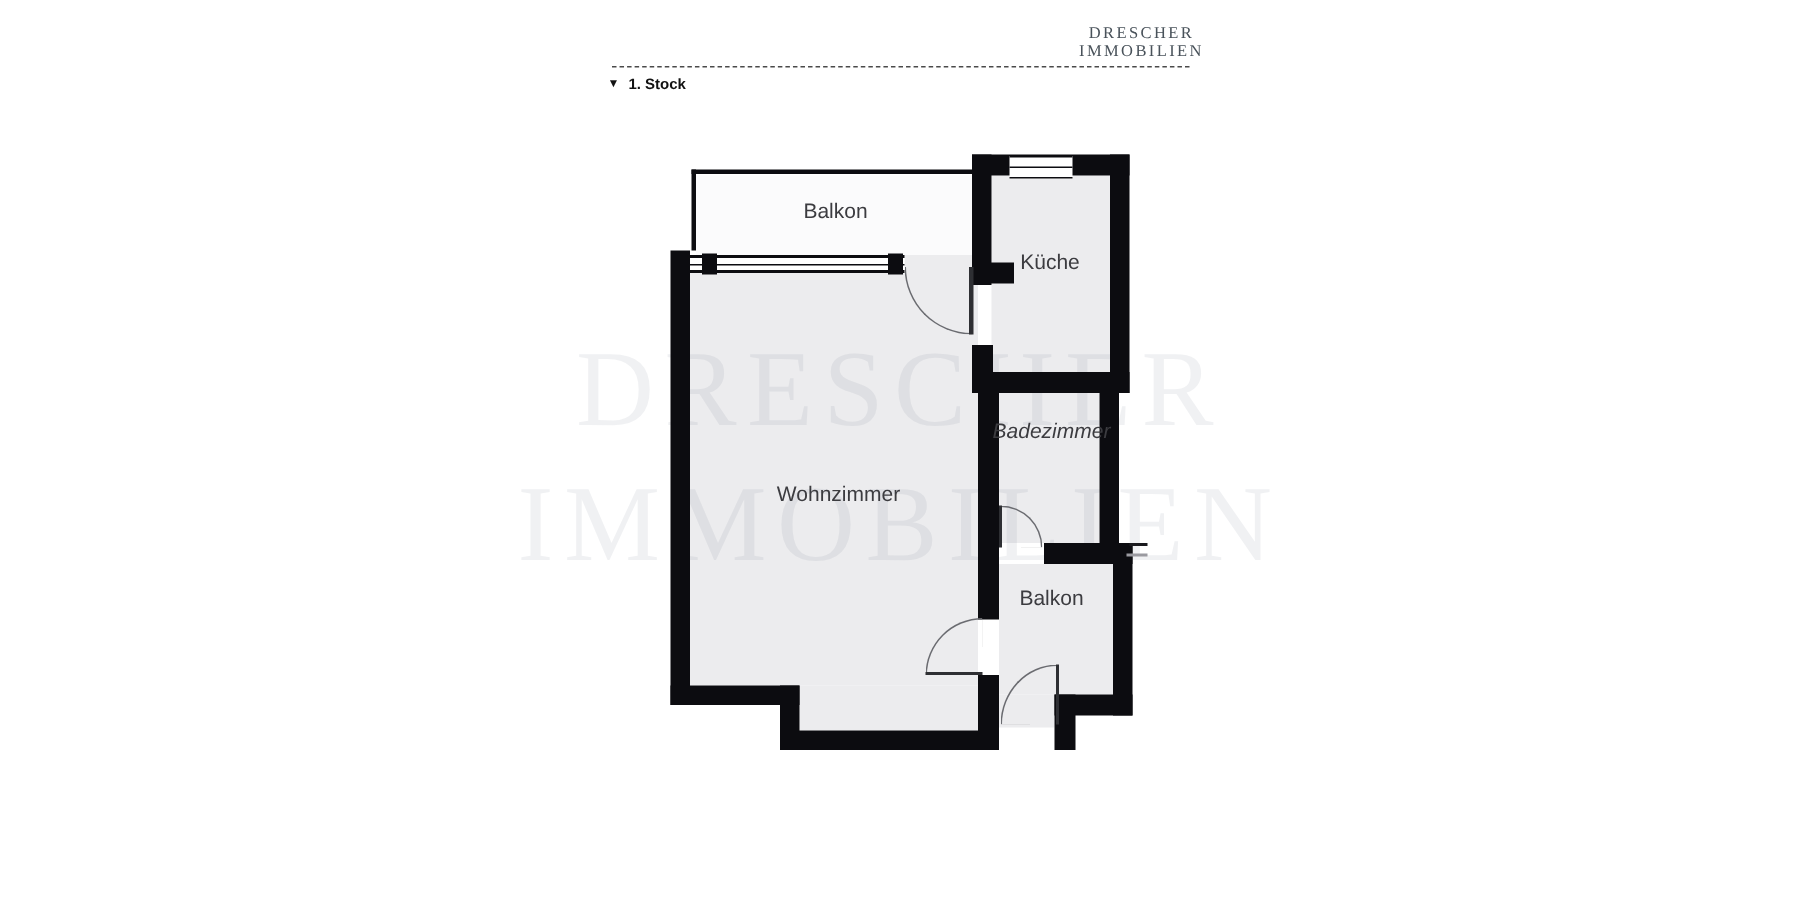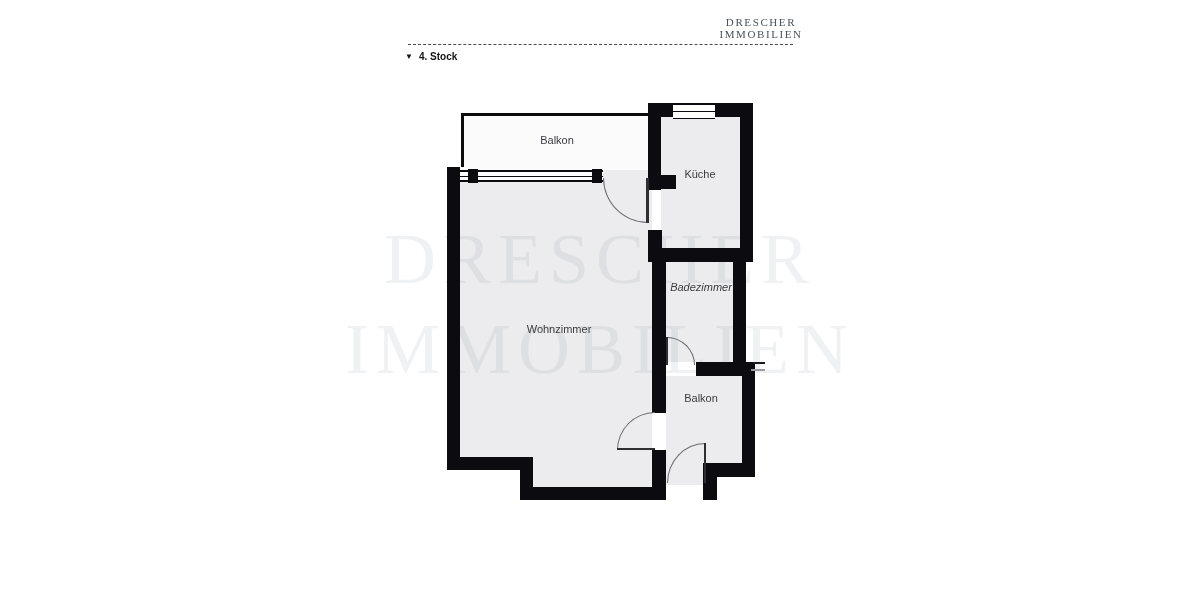--- a/index.html
+++ b/index.html
@@ -36,36 +36,36 @@
                margin-top:-0.5px;background:#0c0c10;}
   .cap{position:absolute;background:#0c0c10;z-index:5;}
   .leaf{position:absolute;background:#2e2f33;z-index:4;}
   .arc{position:absolute;z-index:4;box-sizing:border-box;}
   .arc-bl{border-left:1.2px solid #6a6b70;border-bottom:1.2px solid #6a6b70;
           border-bottom-left-radius:100% 100%;}
   .arc-tr{border-top:1.2px solid #6a6b70;border-right:1.2px solid #6a6b70;
           border-top-right-radius:100% 100%;}
   .arc-tl{border-top:1.2px solid #6a6b70;border-left:1.2px solid #6a6b70;
           border-top-left-radius:100% 100%;}
-  .rlabel{position:absolute;transform:translate(-50%,-50%);font-size:11px;
+  .rlabel{position:absolute;transform:translate(-50%,-50%);font-size:14px;
           color:#3c3c40;white-space:nowrap;z-index:5;}
   .tick{position:absolute;z-index:5;}
 </style>
 </head>
 <body>
 
 <div id="stage">
 
   <div class="brand">
     <div>DRESCHER</div>
     <div>IMMOBILIEN</div>
   </div>
   <div class="divider"></div>
   <div class="floor-ind">
-    <span class="tri">▼</span><span>4. Stock</span>
+    <span class="tri">▼</span><span>1. Stock</span>
   </div>
 
   <div>
     <div class="wm wm-1">DRESCHER</div>
     <div class="wm wm-2">IMMOBILIEN</div>
   </div>
 
   <div>
 
     <div class="floor-balcony" style="left:464px;top:117px;width:184px;height:53px;"></div>

